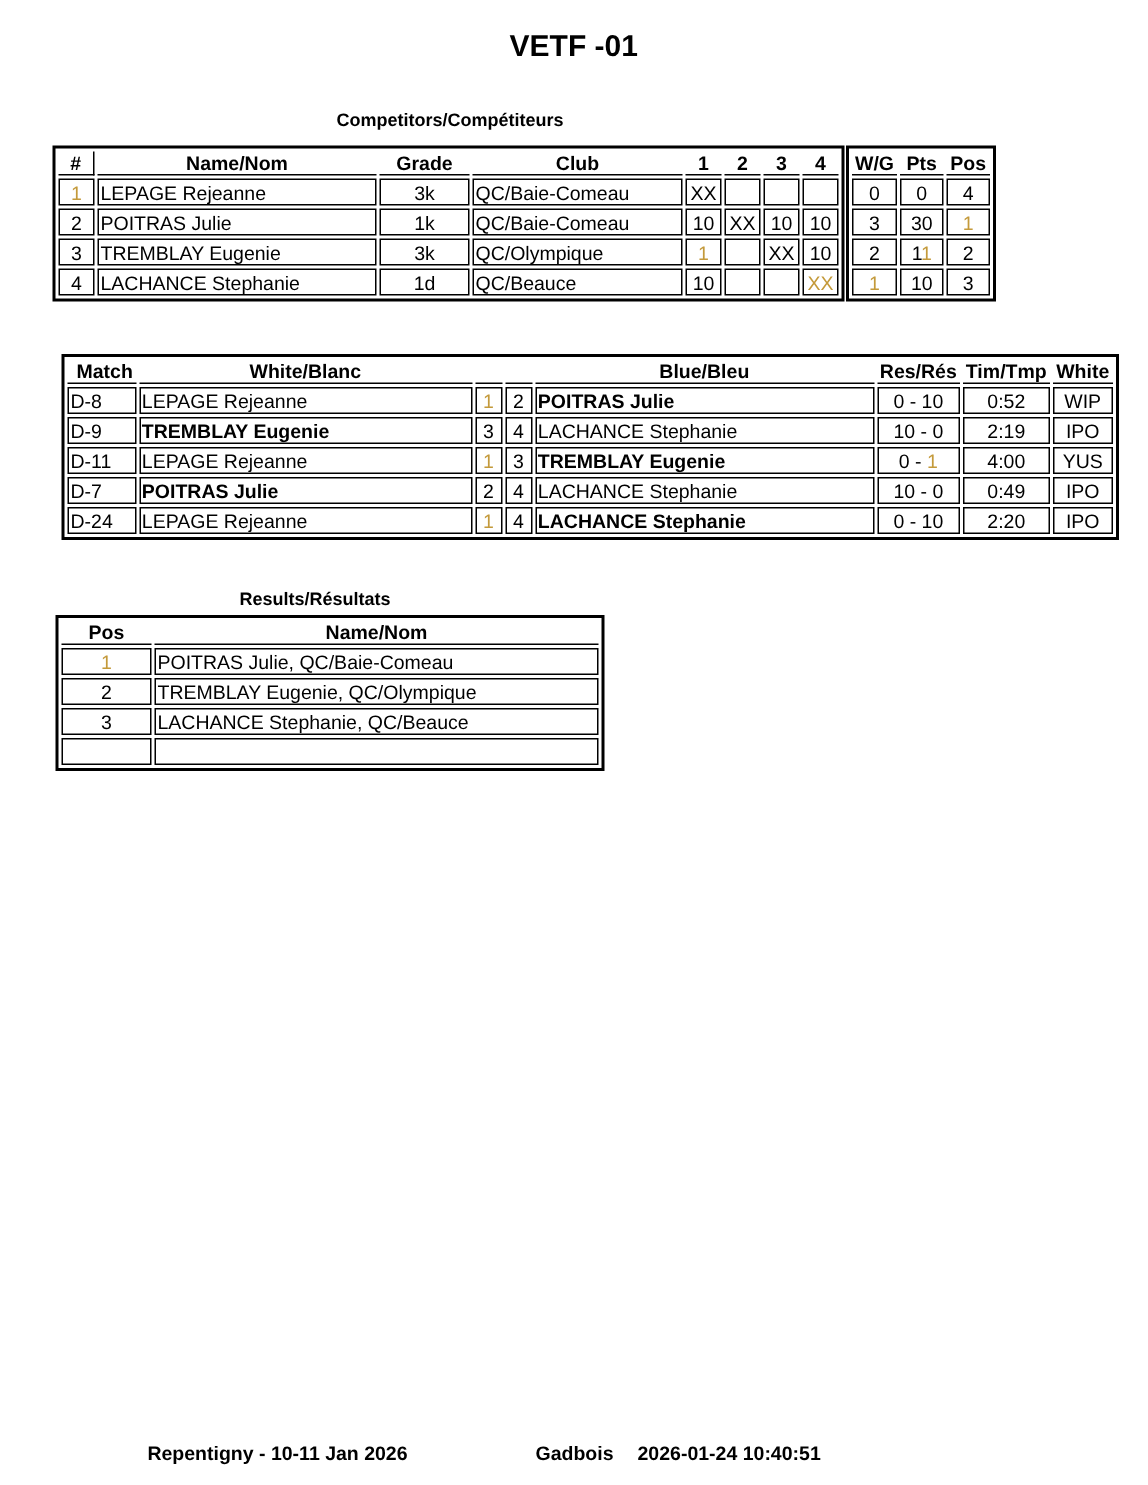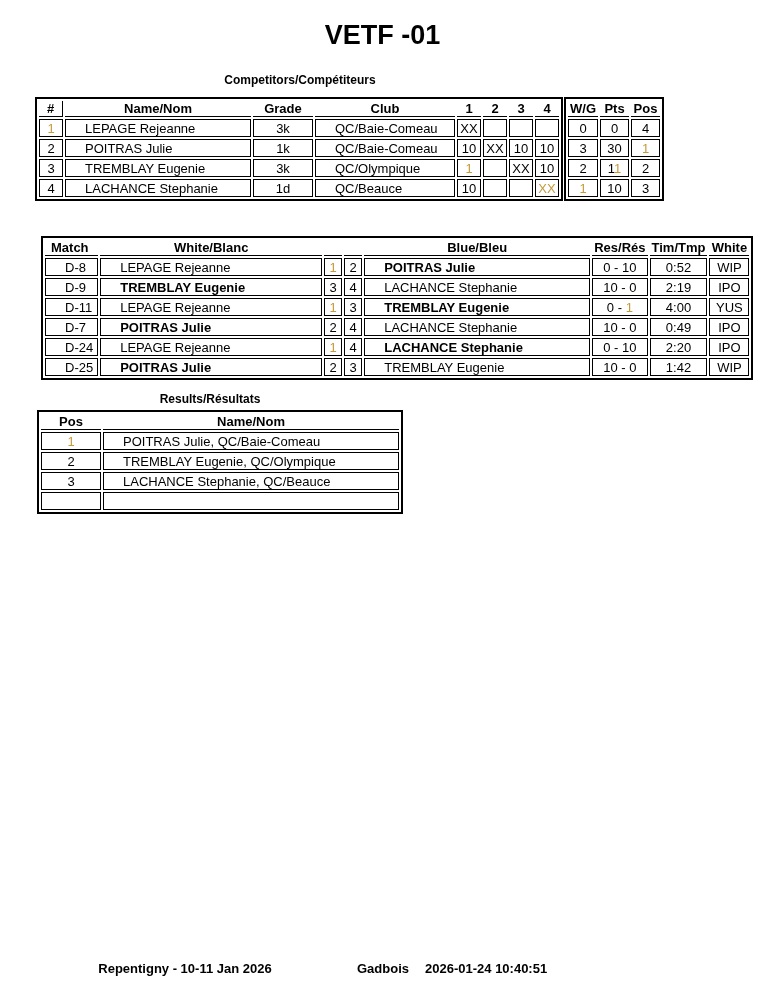--- a/index.html
+++ b/index.html
@@ -2,21 +2,21 @@
 <html><head>
 <meta charset="utf-8">
 <style>
   html,body{margin:0;padding:0;background:#fff;}
   .page{
     position:relative;width:765px;height:990px;background:#ffffff;
     font-family:"Liberation Sans","DejaVu Sans",sans-serif;color:#000;overflow:hidden;
   }
   .title{
     position:absolute;top:20px;left:0;width:765px;text-align:center;
-    font-size:27px;font-weight:bold;letter-spacing:0px;
+    font-size:20px;font-weight:bold;letter-spacing:0px;
   }
   .sec-head{position:absolute;font-size:12px;font-weight:bold;text-align:center;white-space:nowrap;}
   .h-comp{top:73px;left:35px;width:530px;}
   .h-match{top:219px;left:82px;width:600px;}
   .h-res{top:392px;left:37px;width:346px;}
 
   table{
     border-collapse:separate;border-spacing:2px;
     border:2px solid #000;background:#fff;table-layout:fixed;
   }
@@ -25,21 +25,21 @@
     font-size:13px;font-weight:bold;height:15px;padding:0 2px;
     text-align:center;white-space:nowrap;overflow:visible;
   }
   th.hl{text-align:left;padding-left:6px;}
   th.hdiv{border-right:1px solid #000;}
   td{
     border:1px solid #000;height:16px;font-size:13px;padding:0 4px;
     white-space:nowrap;overflow:hidden;background:#fff;vertical-align:middle;
   }
   td.c{text-align:center;padding:0 1px;}
-  td.l{text-align:left;padding-left:19px;}
+  td.l{text-align:left;padding-left:1px;}
   .b{font-weight:bold;}
   .gold{color:#c49a3b;}
 
   .comp-wrap{position:absolute;top:97px;left:35px;display:flex;gap:1px;align-items:flex-start;}
   .t-match{position:absolute;top:236px;left:41px;}
   .t-res{position:absolute;top:410px;left:37px;}
 
   .footer{position:absolute;top:961px;left:0;width:765px;font-size:13px;font-weight:bold;}
   .f-event{position:absolute;left:35px;width:300px;text-align:center;}
   .f-right{position:absolute;left:357px;white-space:nowrap;}
@@ -227,30 +227,20 @@
         <tr>
           <td class="l">D-24</td>
           <td class="l">LEPAGE Rejeanne</td>
           <td class="c"><span class="gold">1</span></td>
           <td class="c">4</td>
           <td class="l b">LACHANCE Stephanie</td>
           <td class="c">0 - 10</td>
           <td class="c">2:20</td>
           <td class="c">IPO</td>
         </tr>
-        <tr>
-          <td class="l">D-25</td>
-          <td class="l b">POITRAS Julie</td>
-          <td class="c">2</td>
-          <td class="c">3</td>
-          <td class="l">TREMBLAY Eugenie</td>
-          <td class="c">10 - 0</td>
-          <td class="c">1:42</td>
-          <td class="c">WIP</td>
-        </tr>
       </tbody>
   </table>
 
   <div class="sec-head h-res">Results/Résultats</div>
 
   <table class="t-res" id="res-table">
     <colgroup>
         <col style="width:60px">
         <col style="width:296px">
       </colgroup>

